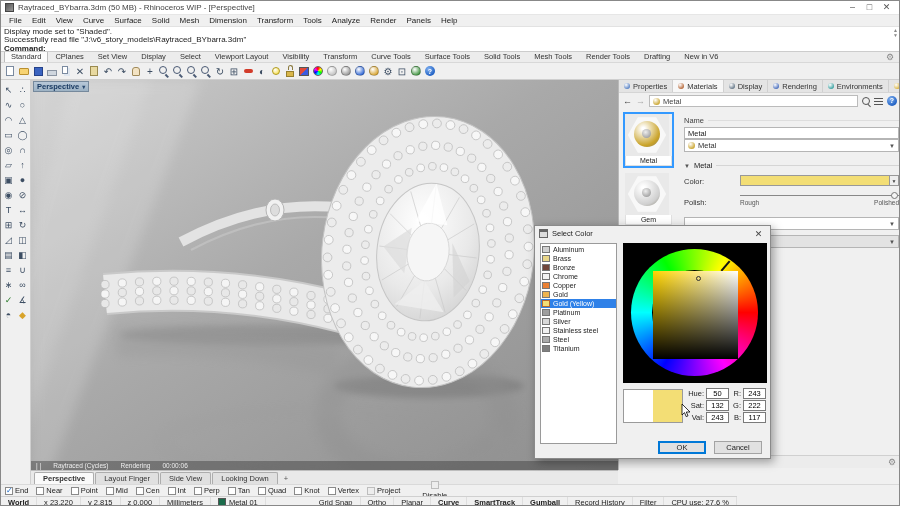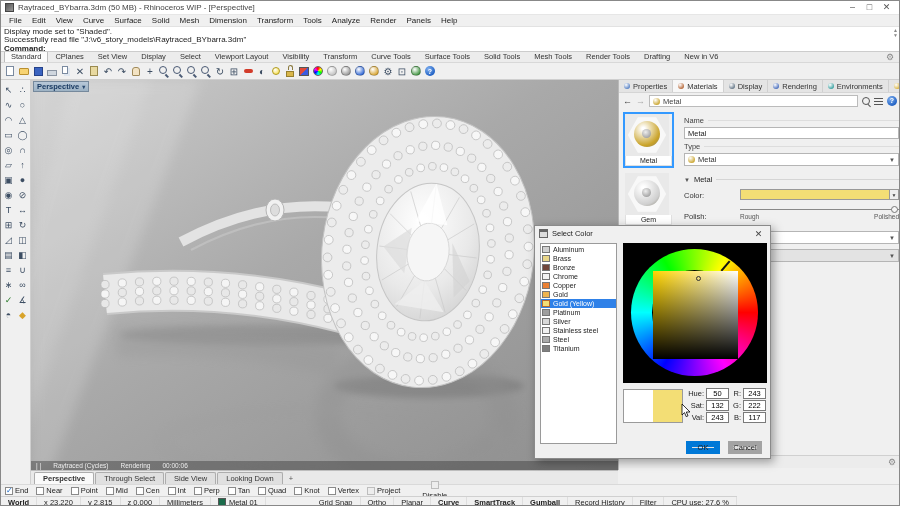--- a/index.html
+++ b/index.html
@@ -143,21 +143,21 @@
   .svmark{position:absolute;left:43px;top:5px;width:5px;height:5px;border:1px solid #333;border-radius:50%;}
   .prevbox{position:absolute;left:88px;top:148px;width:60px;height:34px;border:1px solid #9a9a9a;display:flex;}
   .prevbox i{flex:1;}
   .hsvcol{position:absolute;left:152px;top:147px;}
   .rgbcol{position:absolute;left:198px;top:147px;}
   .frow{display:flex;align-items:center;gap:2px;margin-bottom:1px;}
   .flabel{width:17px;text-align:right;color:#222;}
   .rgbcol .flabel{width:8px;}
   .fin{width:23px;height:11px;border:1px solid #7a7a7a;background:#fff;font:7.5px "Liberation Sans",sans-serif;text-align:center;padding:0;}
   .dlg-btns{position:absolute;right:8px;bottom:4px;display:flex;gap:8px;}
-  .btn{width:34px;height:13px;background:#e1e1e1;border:5px solid #a3a3a3;display:flex;align-items:center;justify-content:center;color:#222;}
+  .btn{width:48px;height:13px;background:#e1e1e1;border:1px solid #a3a3a3;display:flex;align-items:center;justify-content:center;color:#222;}
   .btn.ok{border-color:#0078d7;box-shadow:inset 0 0 0 1px #0078d7;}
   .cursor{position:absolute;left:146px;top:163px;z-index:5;}
 
   
   .vtabs{position:absolute;left:30px;top:469px;width:587px;height:14px;background:#e9e9e9;border-top:1px solid #bdbdbd;
          display:flex;align-items:flex-end;gap:1px;padding-left:3px;font-size:7.5px;}
   .vtab{padding:1px 8px;background:#e0e0e0;border:1px solid #adadad;border-bottom:none;border-radius:2px 2px 0 0;color:#333;white-space:nowrap;}
   .vtab.active{background:#fafafa;font-weight:bold;}
   .vtab-add{padding:1px 5px;color:#555;}
   .lefttb-foot{position:absolute;left:0;top:469px;width:30px;height:14px;background:#f0f0f0;border-right:1px solid #cfcfcf;}
@@ -611,21 +611,20 @@
           <div class="thumb">
             <div class="thumb-img">
               <i class="ball" style="--c: #e0e0e0;"></i>
             </div>
             <div class="thumb-label"></div>
           </div>
         </div>
       <div class="rp-details">
         <div class="fld-label">Name</div>
         <input class="txt-input" value="Metal" style="">
-        <div class="fld-label">Type</div>
         <div class="select">
           <i class="bdot"></i>
           <span>Metal</span>
           <span class="chev">▼</span>
         </div>
         <div class="sect">
           <span class="chev">▼</span>
           <span>Metal</span>
         </div>
         <div class="prow">
@@ -765,21 +764,21 @@
         <path d="M1,0 L1,11 L3.5,8.6 L5.2,12.6 L7,11.8 L5.3,8 L9,8 Z" fill="#fff" stroke="#000" stroke-width="0.8"></path>
       </svg>
     </div>
   </div>
 
   <div class="lefttb-foot"></div>
   <div class="vtabs">
     <span style="display:flex;gap:1px;align-items:flex-end">
 
     <span class="vtab active"><span>Perspective</span></span>
-        <span class="vtab"><span>Through Select</span></span>
+        <span class="vtab"><span>Layout Finger</span></span>
         <span class="vtab"><span>Side View</span></span>
         <span class="vtab"><span>Looking Down</span></span>
       </span>
     <span class="vtab-add">+</span>
   </div>
 
   <div class="osnaprow">
 
   <label class="osi checked">
         <span class="cb"></span>

